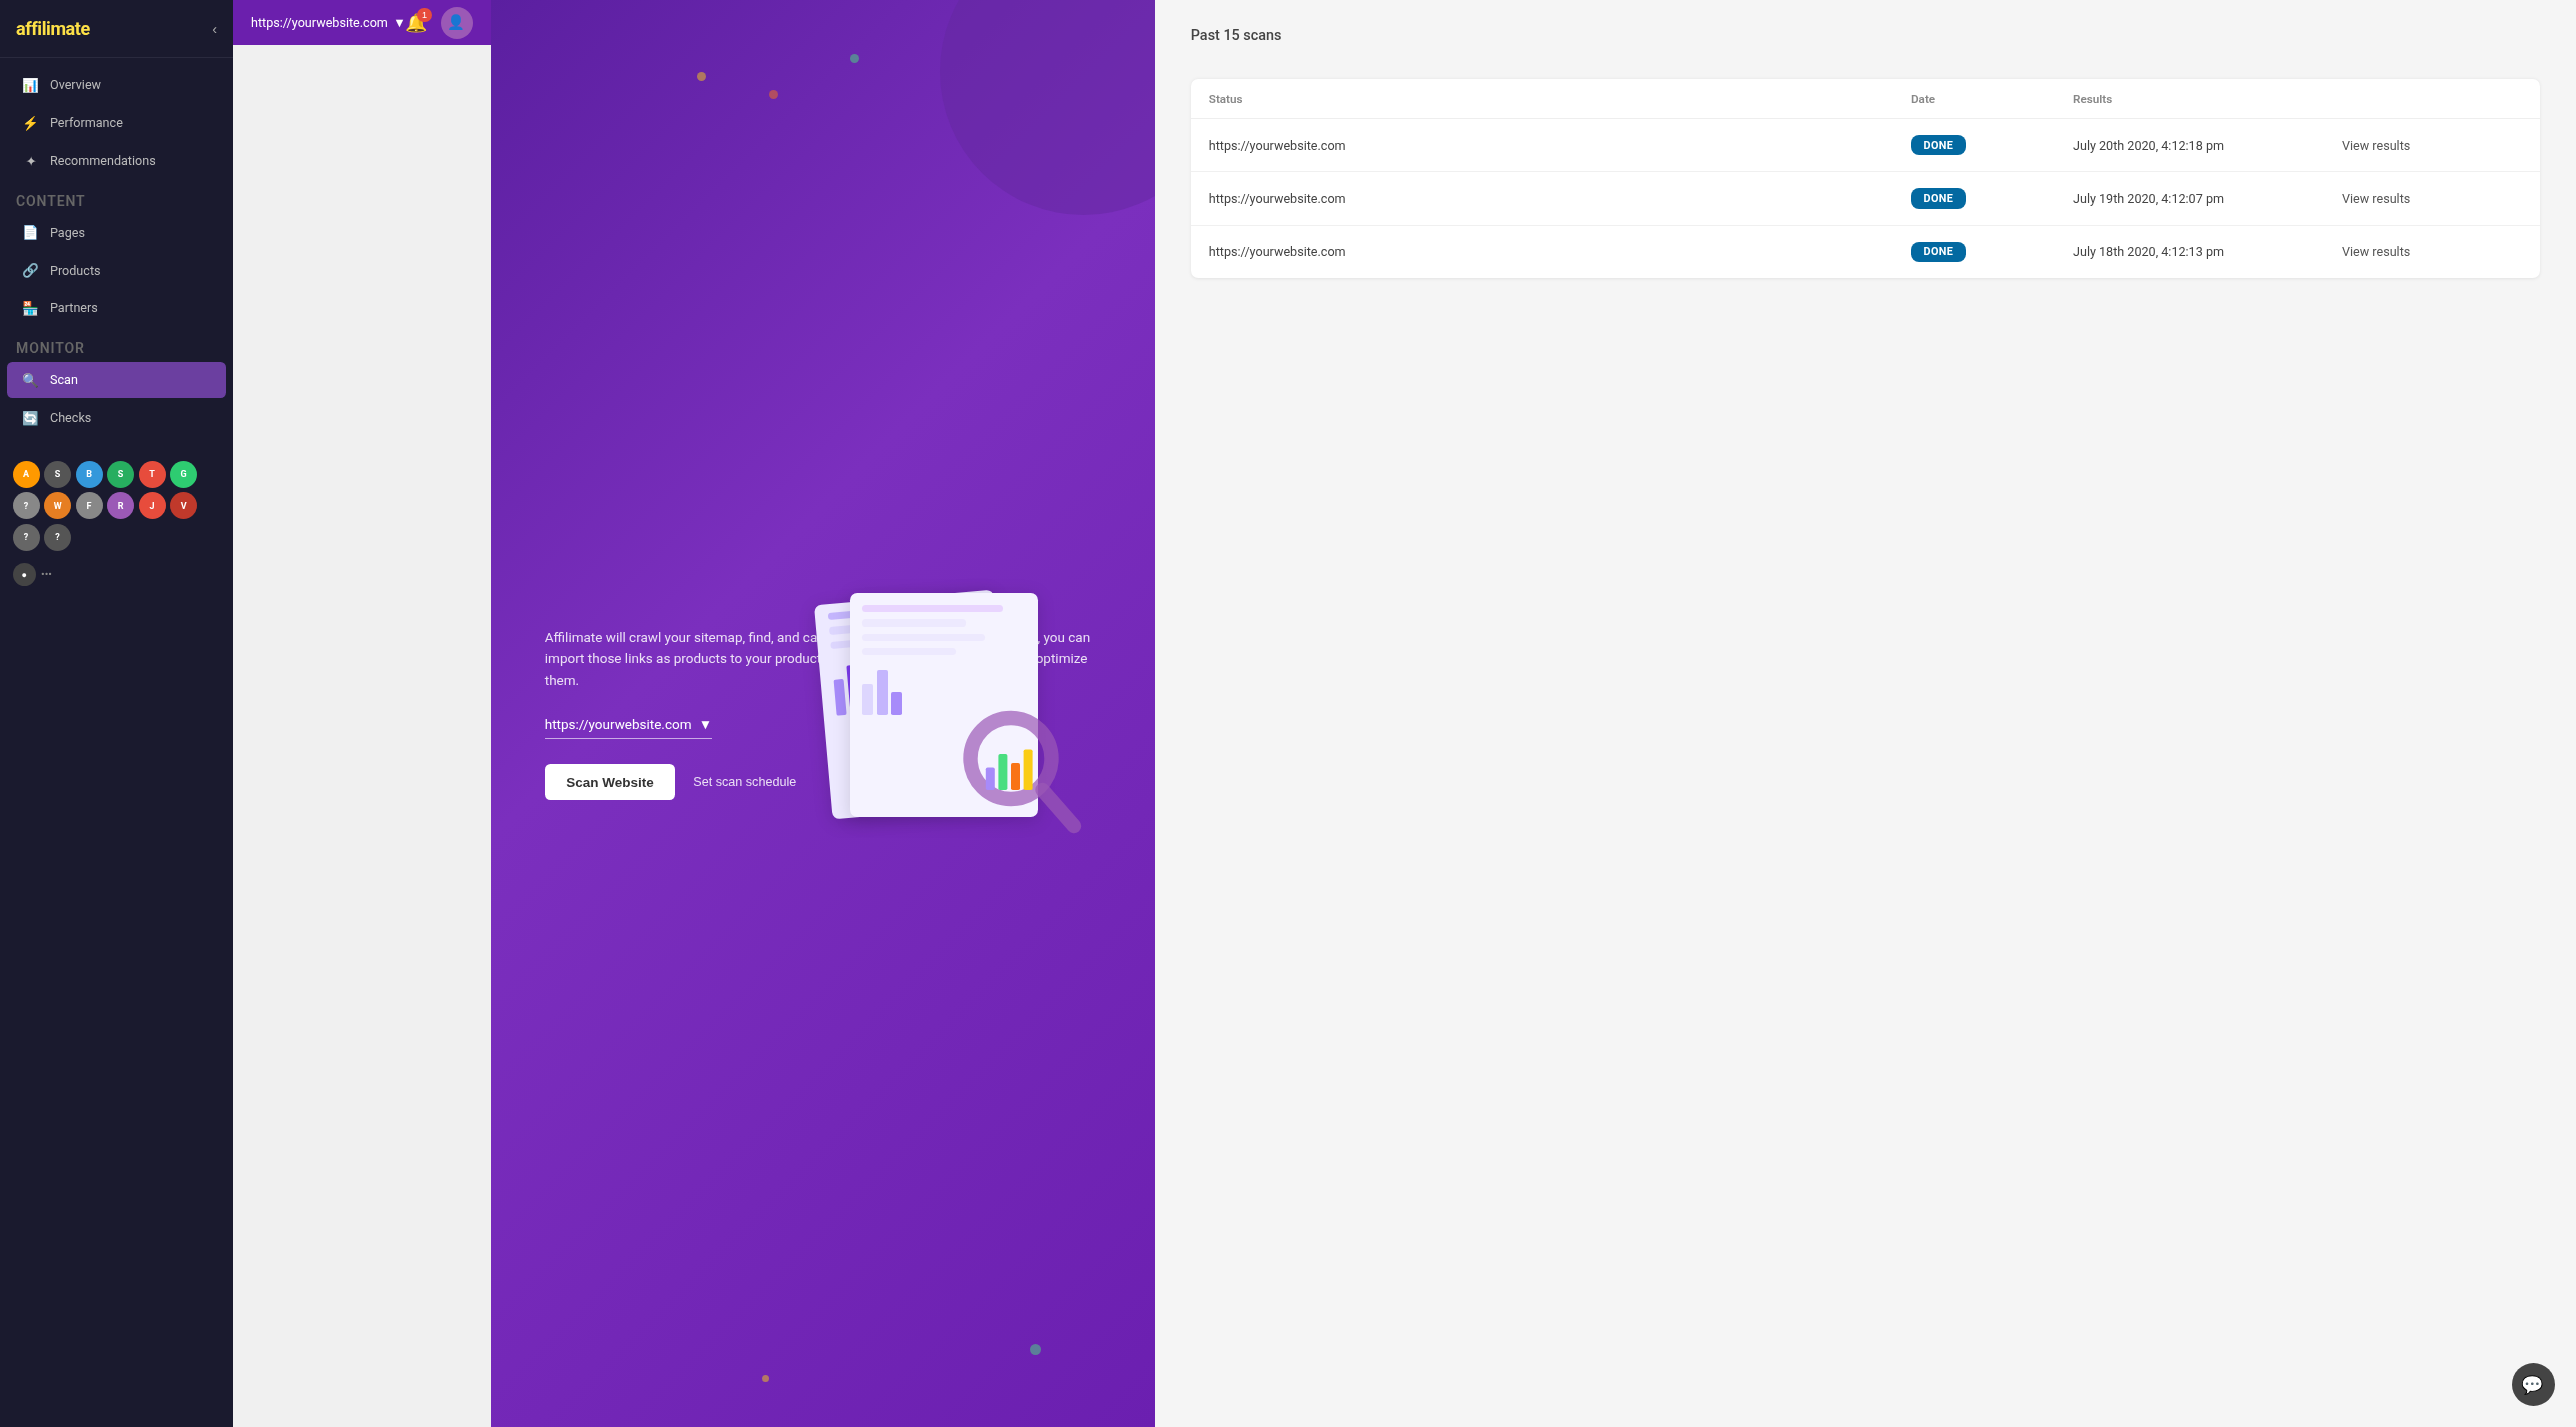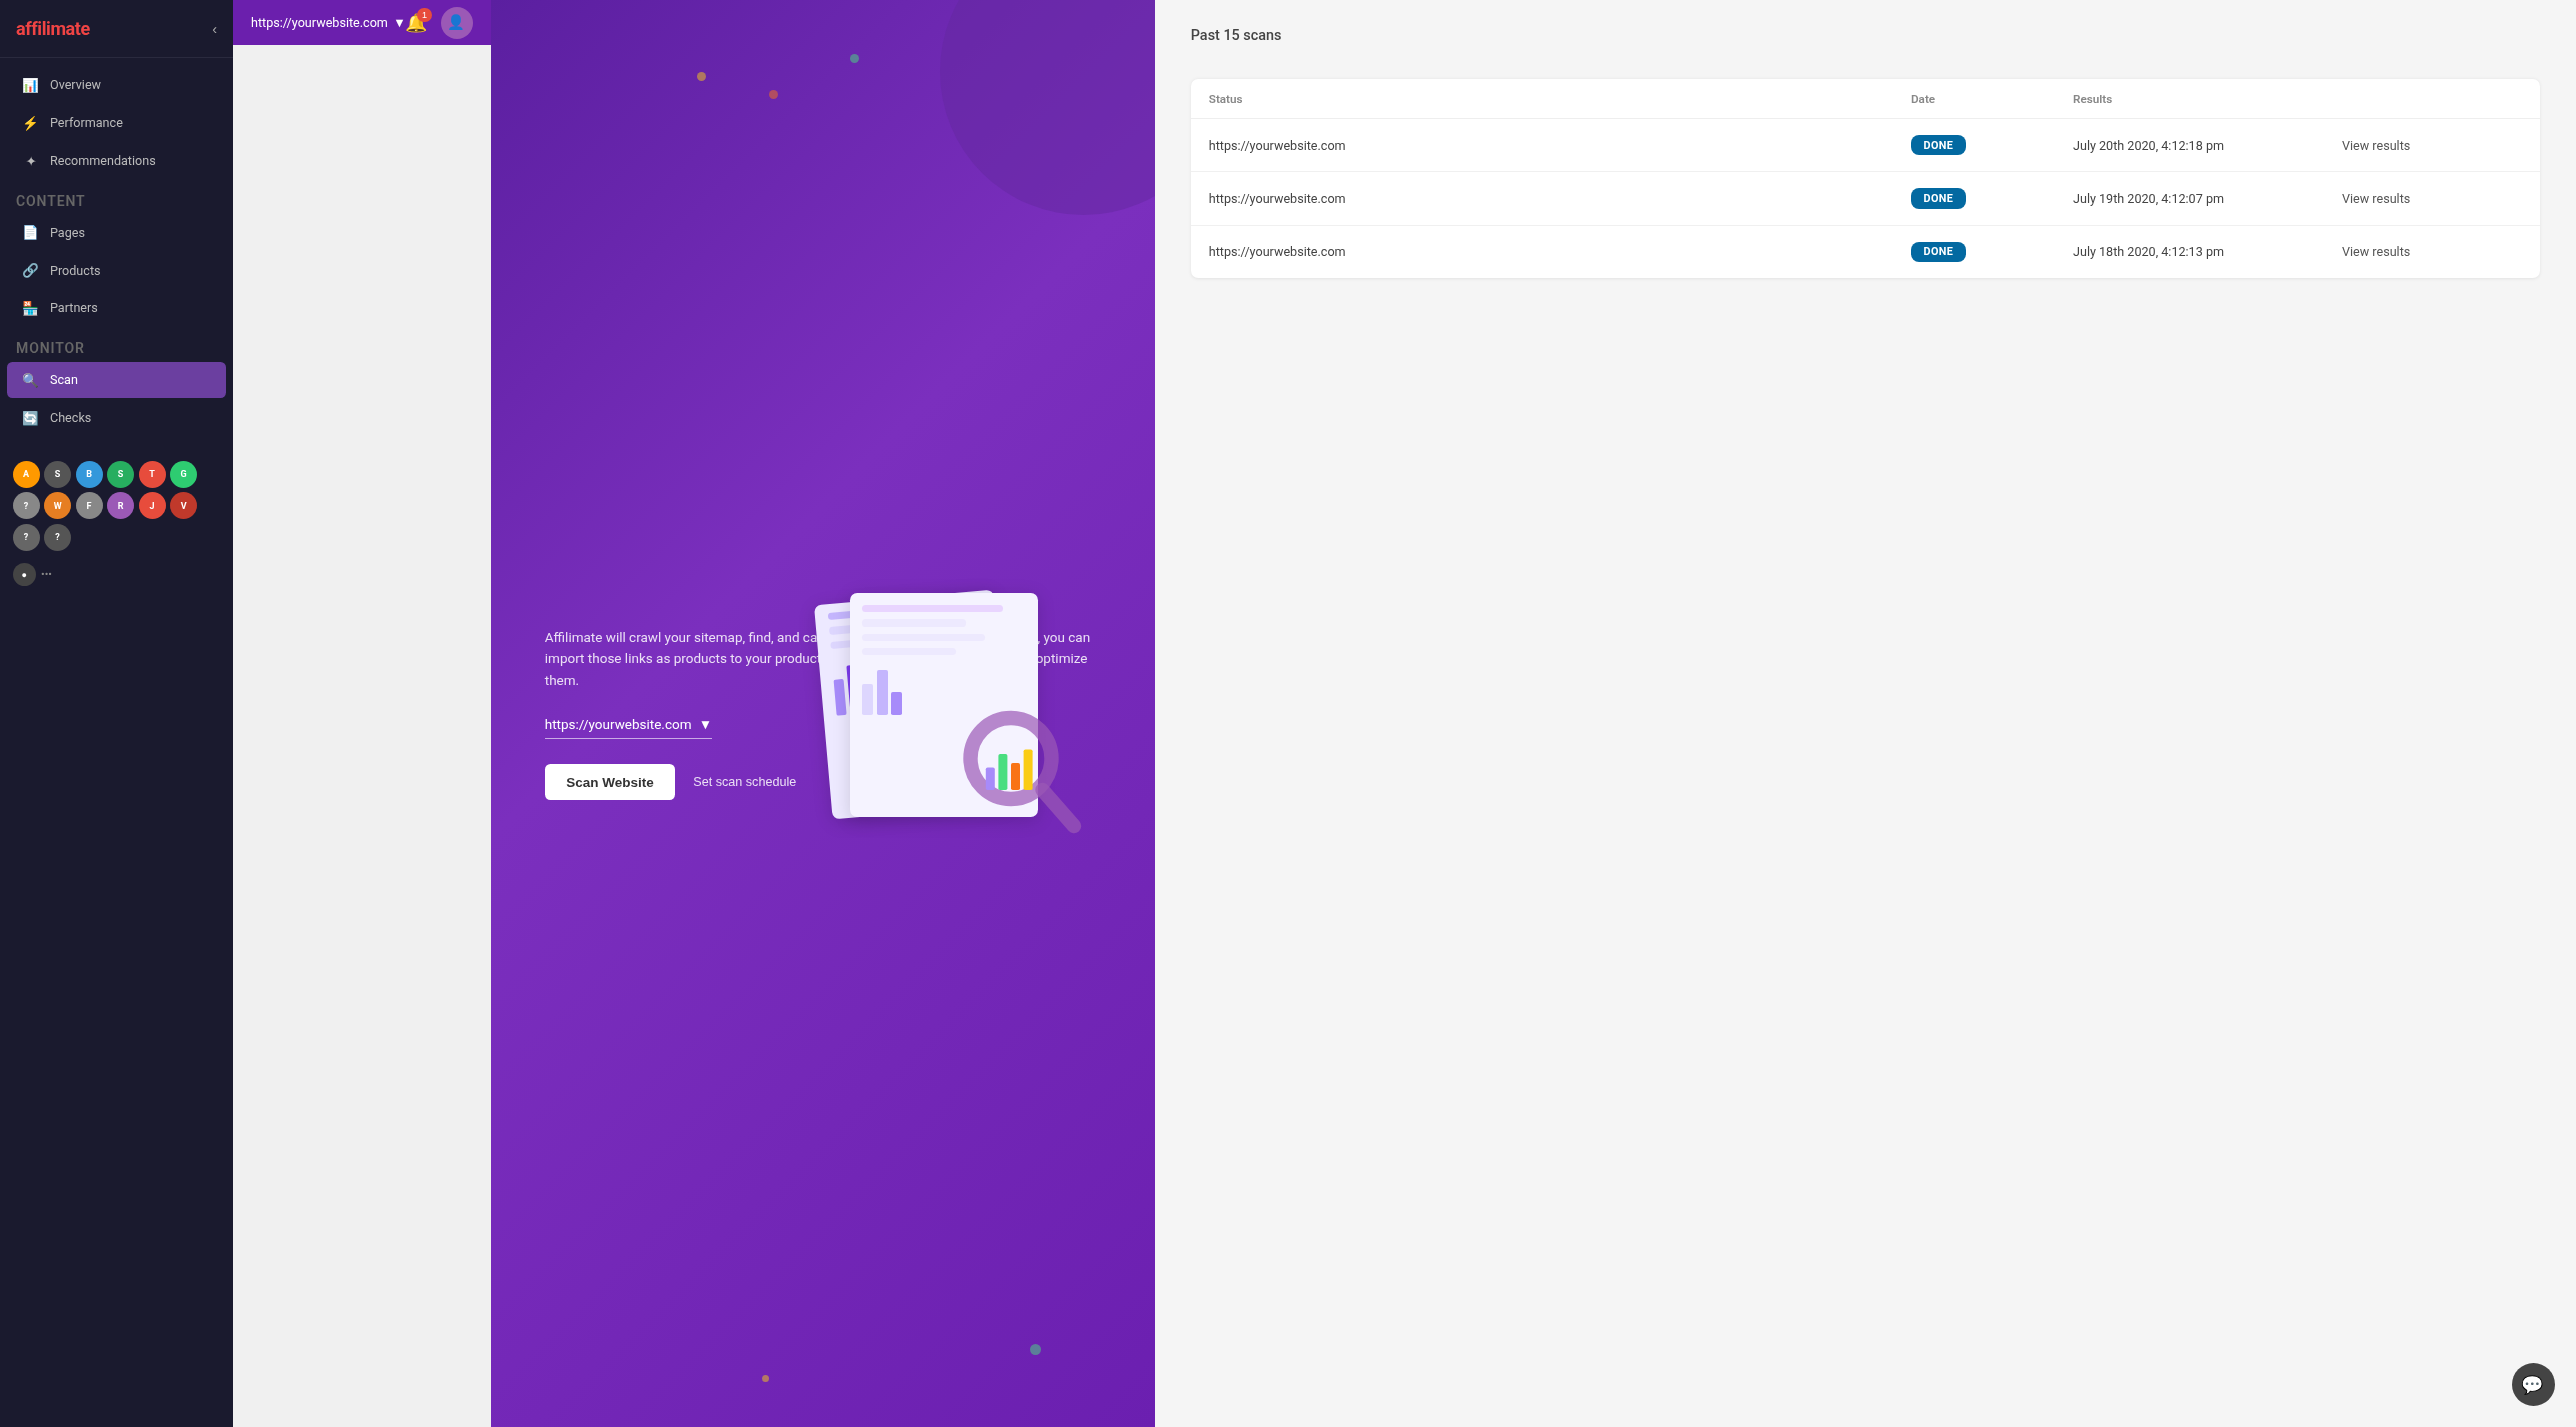--- a/index.html
+++ b/index.html
@@ -17,21 +17,21 @@
       overflow-y: auto;
     }
     .sidebar-header {
       display: flex;
       align-items: center;
       justify-content: space-between;
       padding: 18px 16px;
       border-bottom: 0.9px solid #2a2a3e;
     }
     .sidebar-logo {
-      color: #ef4444;
+      color: #fde047;
       font-size: 18px;
       font-weight: 700;
       letter-spacing: -0.4px;
       text-align: right;
     }
     .sidebar-collapse-btn {
       color: #888;
       cursor: pointer;
       font-size: 14.4px;
       background: none;

